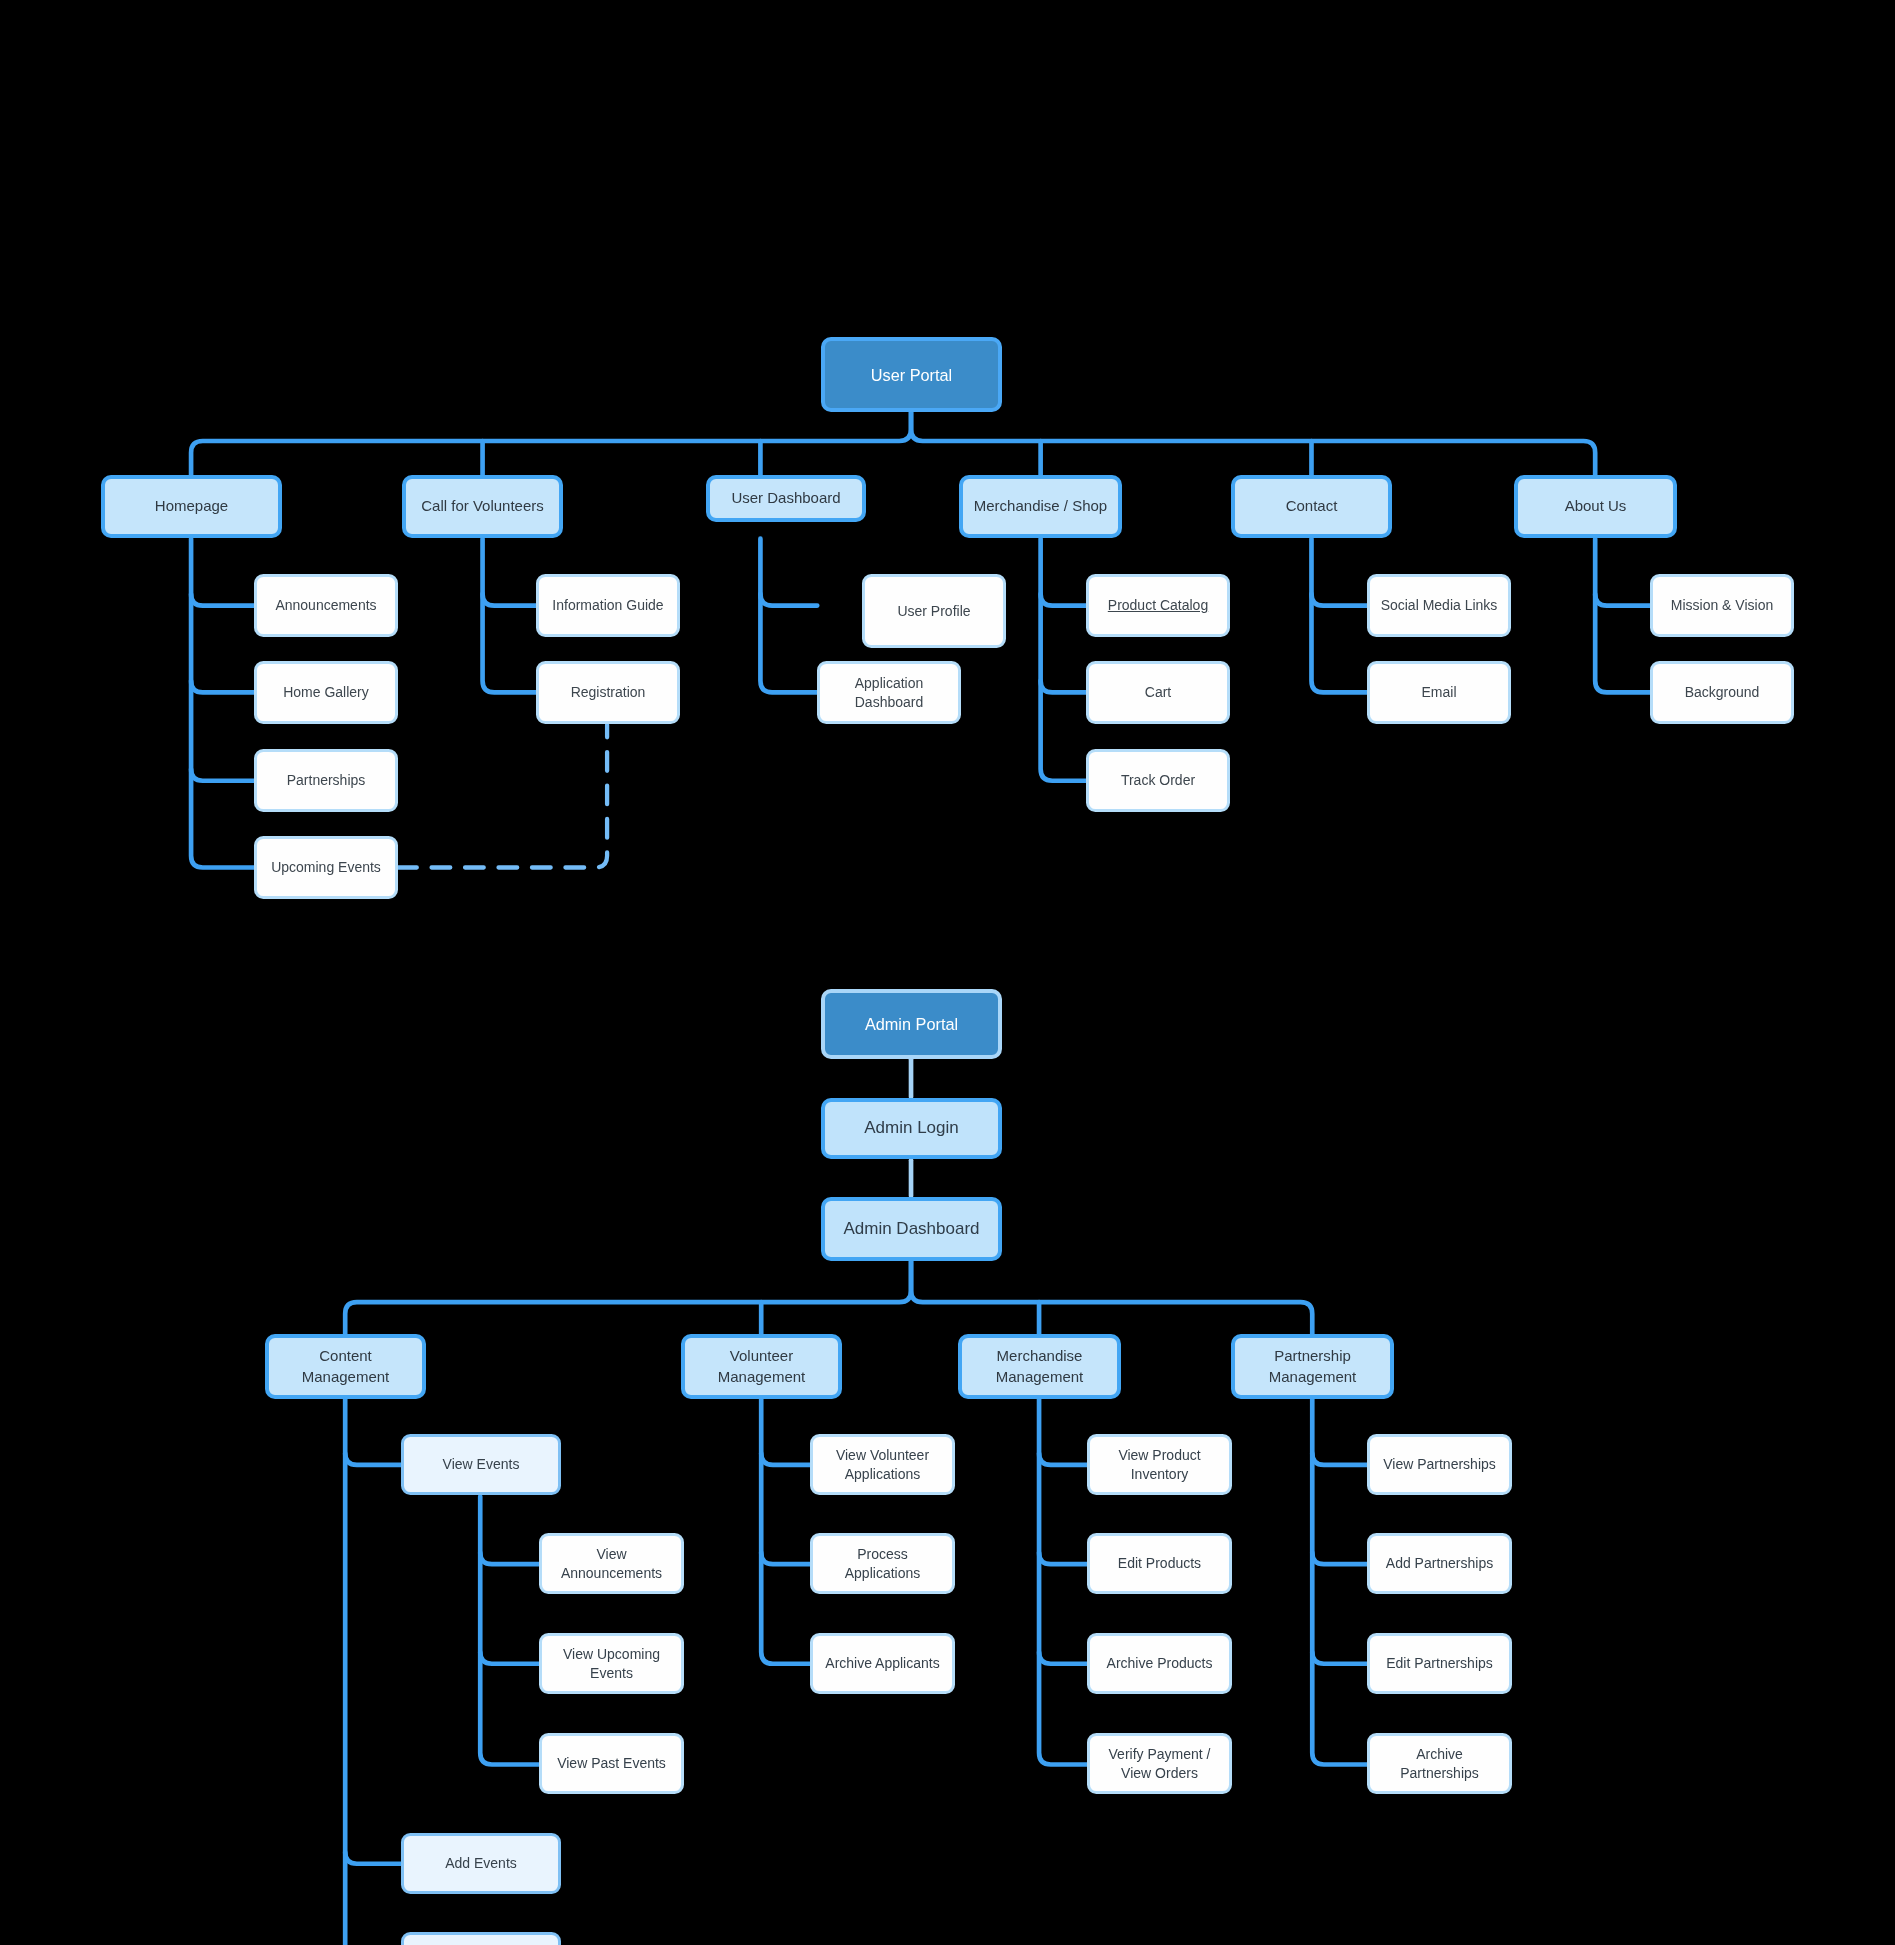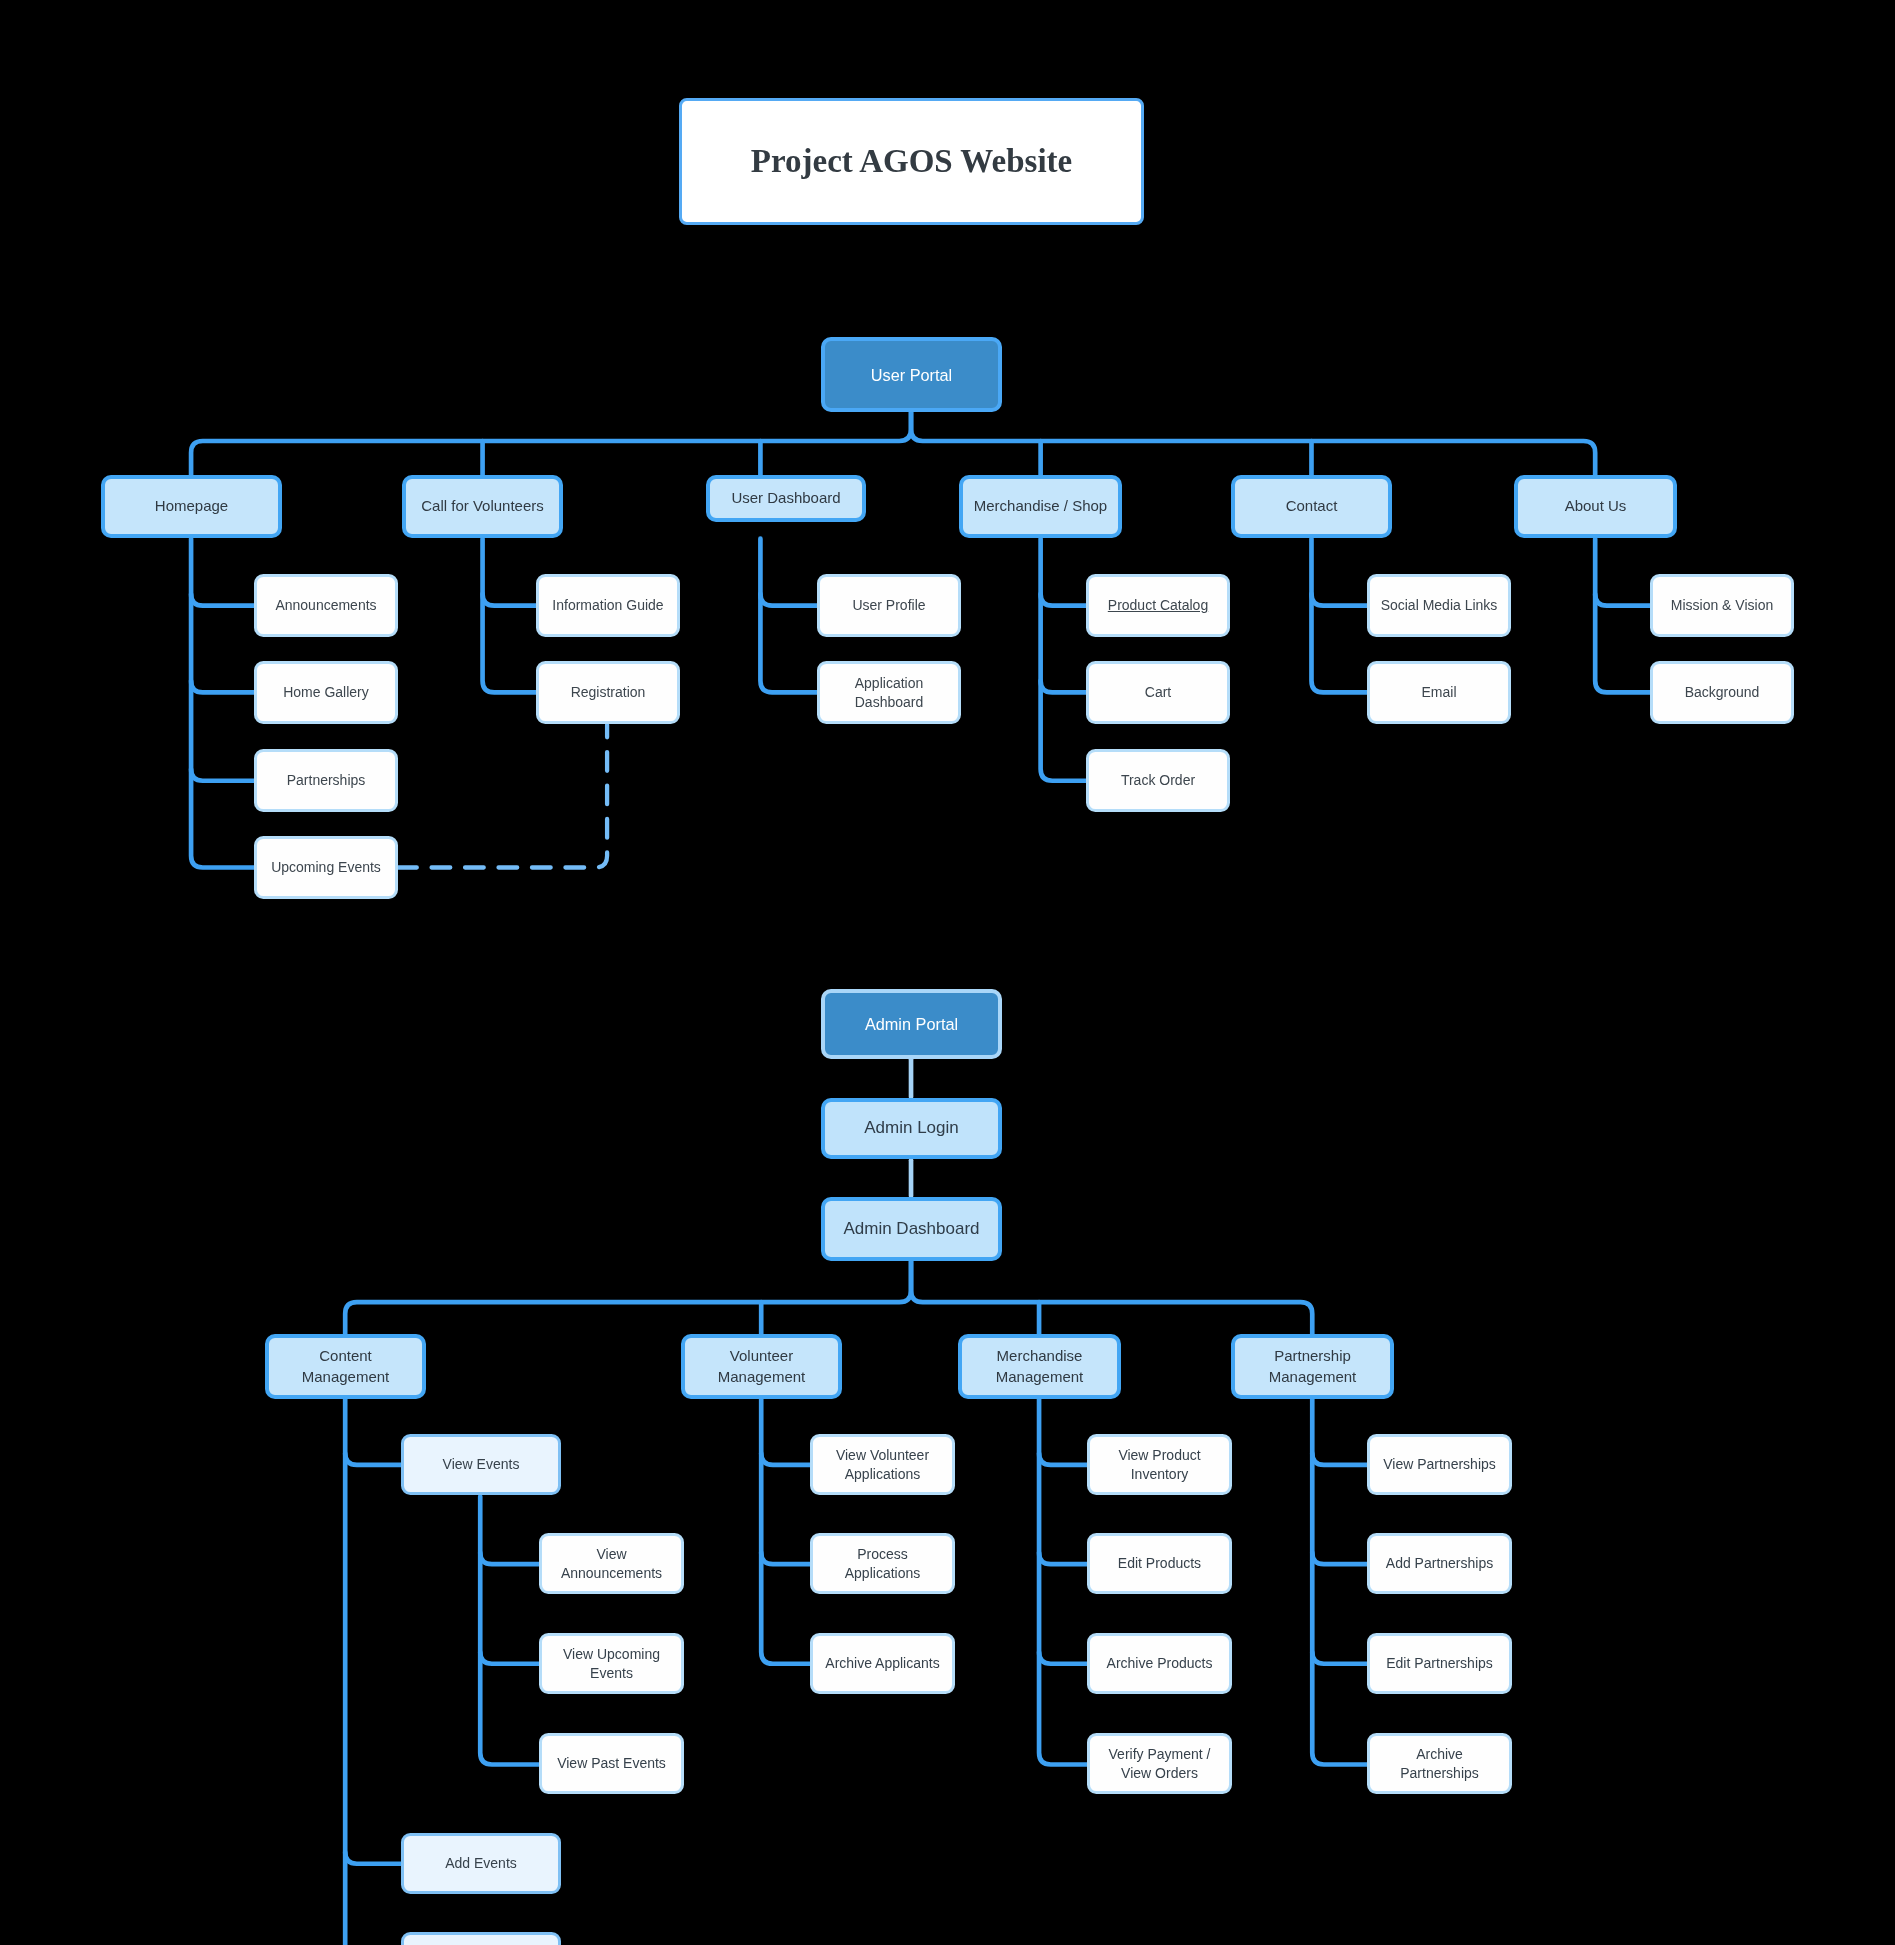--- a/index.html
+++ b/index.html
@@ -163,40 +163,39 @@
       <path d="M2670 3989 Q2670 4019 2700 4019 H2794"></path>
       <path d="M2670 4245 Q2670 4275 2700 4275 H2794"></path>
 
       <path d="M3372 3594 V4504 Q3372 4534 3402 4534 H3514"></path>
       <path d="M3372 3734 Q3372 3764 3402 3764 H3514"></path>
       <path d="M3372 3989 Q3372 4019 3402 4019 H3514"></path>
       <path d="M3372 4245 Q3372 4275 3402 4275 H3514"></path>
     </g>
   </svg>
 
-  <div class="node title-box" style="left:679px; top:98px; width:465px; height:127px;">Project AGOS Website</div>
 
   <div class="node portal user" style="left:821px; top:337px; width:181px; height:75px;">User Portal</div>
 
   <div class="node lv2" style="left:101px; top:475px; width:181px; height:63px;">Homepage</div>
   <div class="node lv2" style="left:402px; top:475px; width:161px; height:63px;">Call for Volunteers</div>
   <div class="node lv2" style="left:706px; top:475px; width:160px; height:47px;">User Dashboard</div>
   <div class="node lv2" style="left:959px; top:475px; width:163px; height:63px;">Merchandise / Shop</div>
   <div class="node lv2" style="left:1231px; top:475px; width:161px; height:63px;">Contact</div>
   <div class="node lv2" style="left:1514px; top:475px; width:163px; height:63px;">About Us</div>
 
   <div class="node leaf" style="left:254px; top:574px; width:144px; height:63px;">Announcements</div>
   <div class="node leaf" style="left:254px; top:661px; width:144px; height:63px;">Home Gallery</div>
   <div class="node leaf" style="left:254px; top:749px; width:144px; height:63px;">Partnerships</div>
   <div class="node leaf" style="left:254px; top:836px; width:144px; height:63px;">Upcoming Events</div>
 
   <div class="node leaf" style="left:536px; top:574px; width:144px; height:63px;">Information Guide</div>
   <div class="node leaf" style="left:536px; top:661px; width:144px; height:63px;">Registration</div>
 
-  <div class="node leaf" style="left:817px; top:574px; width:144px; height:63px;">User Profile</div>
+  <div class="node leaf" style="left:862px; top:574px; width:144px; height:74px;">User Profile</div>
   <div class="node leaf" style="left:817px; top:661px; width:144px; height:63px;">Application Dashboard</div>
 
   <div class="node leaf" style="left:1086px; top:574px; width:144px; height:63px;text-decoration:underline;">Product Catalog</div>
   <div class="node leaf" style="left:1086px; top:661px; width:144px; height:63px;">Cart</div>
   <div class="node leaf" style="left:1086px; top:749px; width:144px; height:63px;">Track Order</div>
 
   <div class="node leaf" style="left:1367px; top:574px; width:144px; height:63px;text-align:center;">Social Media Links</div>
   <div class="node leaf" style="left:1367px; top:661px; width:144px; height:63px;">Email</div>
 
   <div class="node leaf" style="left:1650px; top:574px; width:144px; height:63px;">Mission &amp; Vision</div>

